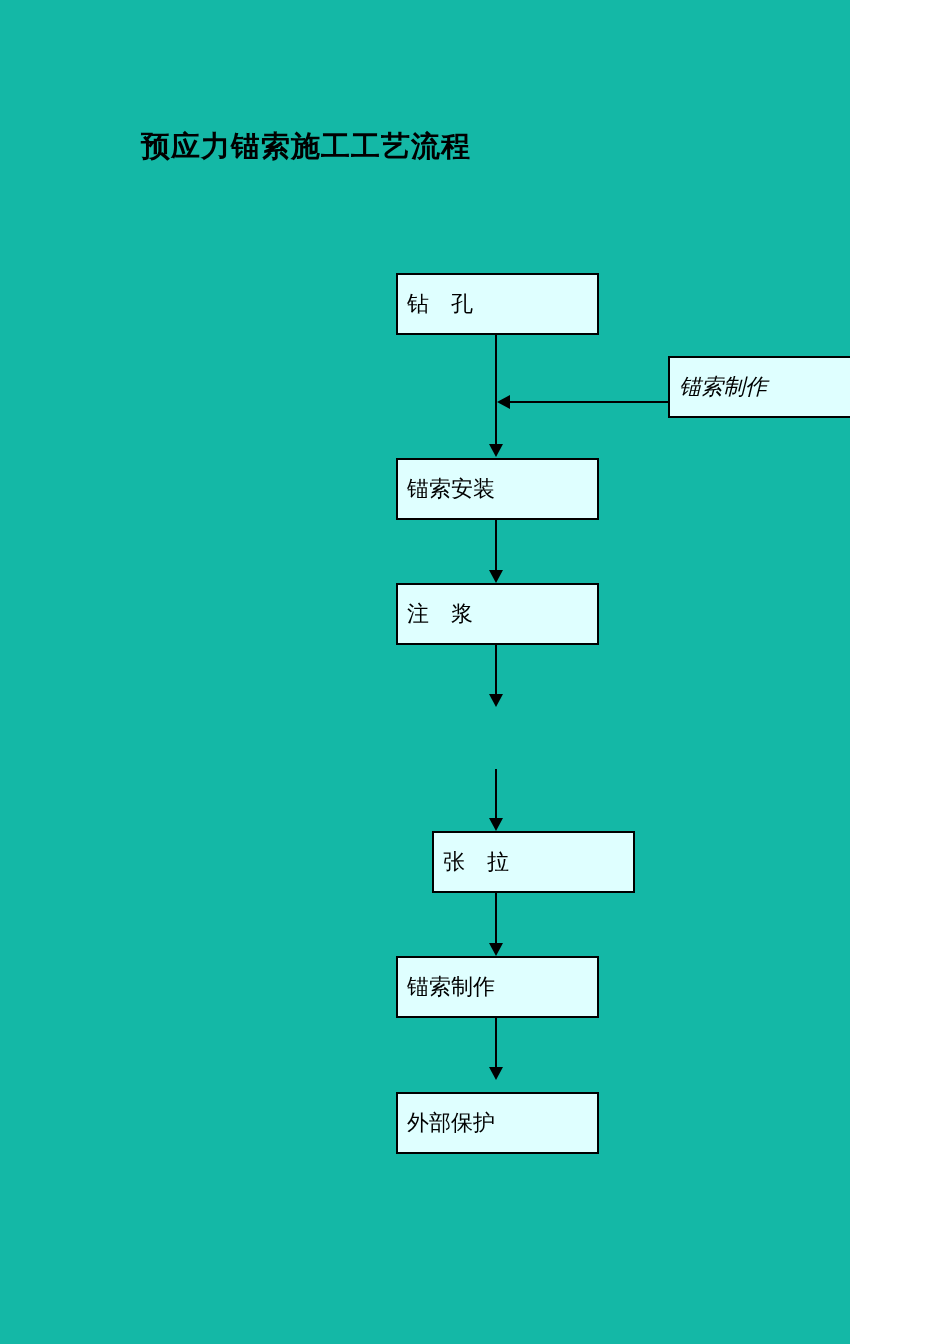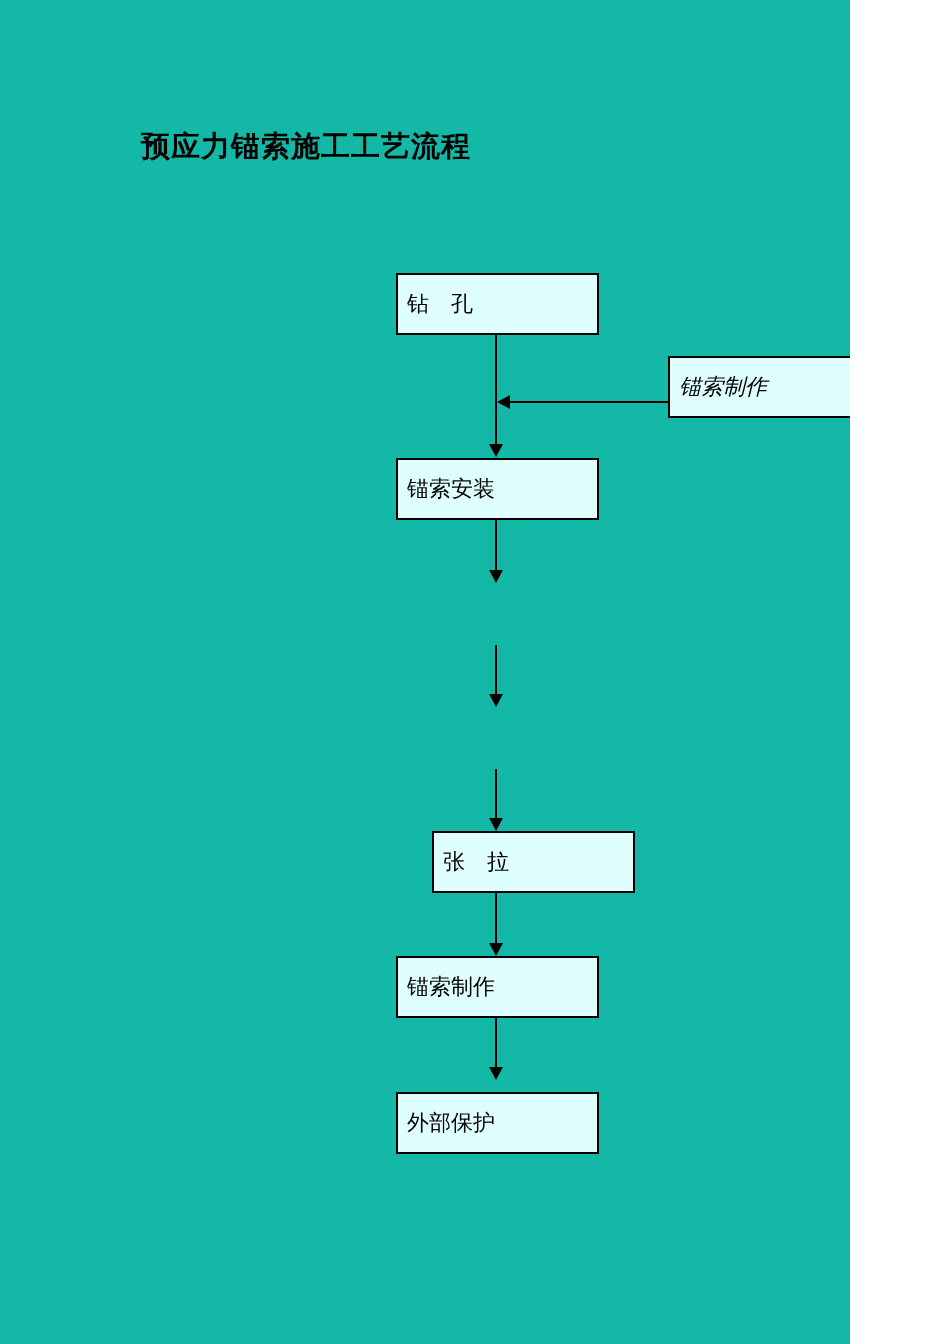--- a/index.html
+++ b/index.html
@@ -93,20 +93,23 @@
   <div class="hline" style="left:510px; top:401px; width:158px;"></div>
   <div class="arr-left" style="left:497px; top:395px;"></div>
 
   <div class="node" style="left:396px; top:458px;">
     <span class="node-label">锚索安装</span>
   </div>
 
   <div class="vline" style="left:495px; top:520px; height:51px;"></div>
   <div class="arr-down" style="left:489px; top:570px;"></div>
 
+  <div class="node" style="left:396px; top:583px;">
+    <span class="node-label">注　浆</span>
+  </div>
 
   <div class="vline" style="left:495px; top:645px; height:50px;"></div>
   <div class="arr-down" style="left:489px; top:694px;"></div>
 
 
   <div class="vline" style="left:495px; top:769px; height:50px;"></div>
   <div class="arr-down" style="left:489px; top:818px;"></div>
 
   <div class="node" style="left:396px; top:831px;margin-left:36px;">
     <span class="node-label">张　拉</span>

